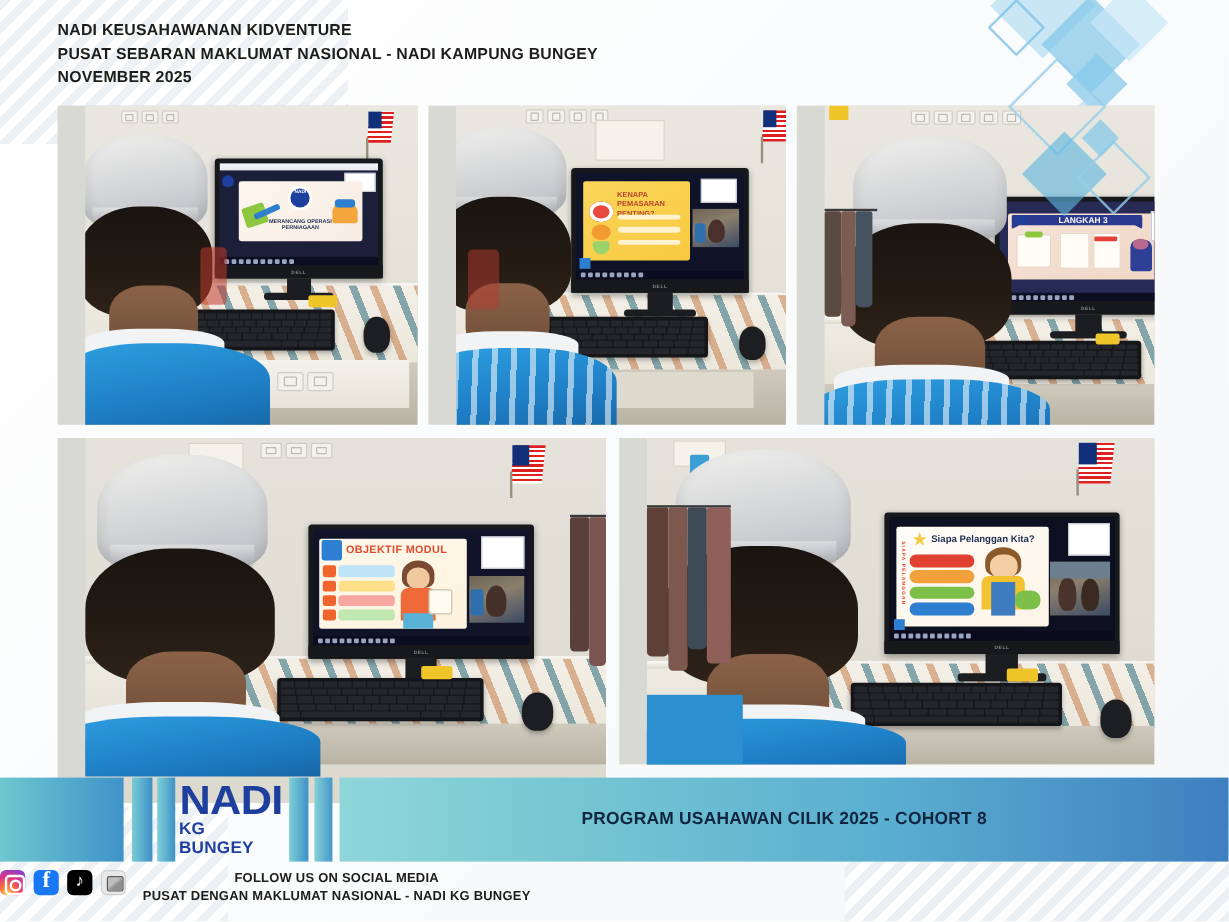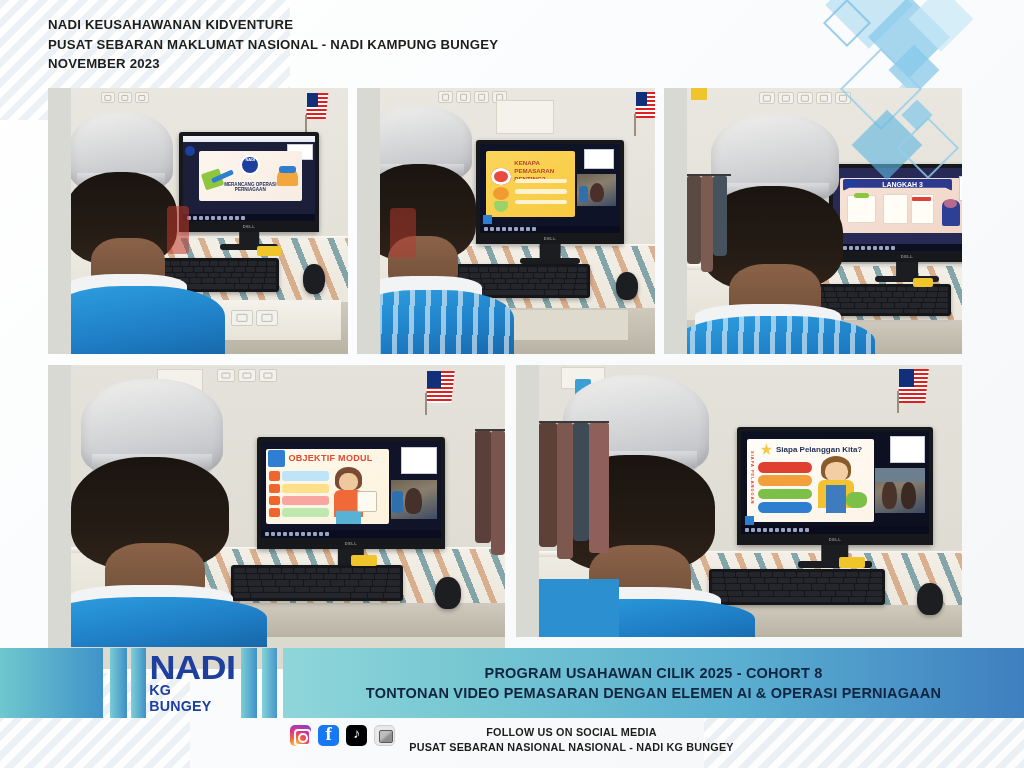--- a/index.html
+++ b/index.html
@@ -174,21 +174,21 @@
     transform: scaleX(1.06); }
   #logo .l2 { font-size:14px; line-height:16px; font-weight:900; color:#1f3f9e;
     letter-spacing:.2px; transform: scaleX(1.02); }
   #bannertext { position:absolute; left:283px; right:0; top:0; height:70px;
     display:flex; flex-direction:column; align-items:center; justify-content:center; gap:4px; }
   #bannertext .t1 { font-size:14.5px; font-weight:800; color:#10253f; letter-spacing:.2px; }
   #bannertext .t2 { font-size:14.5px; font-weight:800; color:#10253f; letter-spacing:.2px; }
 
   
   #social { position:absolute; left:0; right:0; top:722px; height:46px; z-index:7;
-    display:flex; align-items:flex-start; justify-content:center; gap:14px; padding-top:3px; }
+    display:flex; align-items:flex-start; justify-content:flex-start; gap:14px; padding-top:3px; }
   .sicons { display:flex; gap:7px; align-items:center; }
   .sic { width:21px; height:21px; border-radius:5px; position:relative; display:block; }
   .sic.ig { background: radial-gradient(circle at 28% 95%, #fdd05c 0%, #f46f3c 28%, #e2357f 55%, #8f3ec9 85%); }
   .sic.ig:before{content:''; position:absolute; left:4px; top:4px; width:13px; height:13px;
     border:2px solid #fff; border-radius:4px;}
   .sic.ig:after{content:''; position:absolute; left:7.5px; top:7.5px; width:6px; height:6px;
     border:2px solid #fff; border-radius:50%;}
   .sic.fb { background:#1877f2; }
   .sic.fb:after{content:'f'; position:absolute; left:0; right:0; top:-2px; text-align:center;
     color:#fff; font-size:19px; font-weight:800; font-family:"Liberation Serif", serif;}
@@ -219,21 +219,21 @@
   <div class="dia fill-1" style="left:896px; top:52px; width:36px; height:36px;"></div>
   <div class="dia out-2" style="left:852px; top:60px; width:58px; height:58px; z-index:5;"></div>
   <div class="dia fill-2" style="left:894px; top:84px; width:30px; height:30px;"></div>
   <div class="dia fill-3" style="left:862px; top:120px; width:50px; height:50px; z-index:5;"></div>
   <div class="dia out-2" style="left:906px; top:126px; width:44px; height:44px; z-index:5;"></div>
   <div class="dia fill-1" style="left:906px; top:104px; width:22px; height:22px; z-index:5;"></div>
 
   <div id="header">
     <div class="hline">NADI KEUSAHAWANAN KIDVENTURE</div>
     <div class="hline">PUSAT SEBARAN MAKLUMAT NASIONAL - NADI KAMPUNG BUNGEY</div>
-    <div class="hline">NOVEMBER 2023</div>
+    <div class="hline">NOVEMBER 2025</div>
   </div>
 
   <div class="photo" style="left:48px; top:88px; width:300px; height:266px;">
     <div class="inner">
       <div class="wall"></div>
       <div class="sockets" style="left:30px; top:4px;">
         <i style="width:14px;height:11px;"></i>
           <i style="width:14px;height:11px;"></i>
           <i style="width:14px;height:11px;"></i>
       </div>
@@ -940,30 +940,29 @@
     <div class="bar b3"></div>
     <div class="bar b4"></div>
     <div class="bar b5"></div>
     <div class="bar main"></div>
     <div id="logo">
       <div class="l1">NADI</div>
       <div class="l2">KG BUNGEY</div>
     </div>
     <div id="bannertext">
       <div class="t1">PROGRAM USAHAWAN CILIK 2025 - COHORT 8</div>
-      <div class="t2">TONTONAN VIDEO PEMASARAN DENGAN ELEMEN AI &amp; OPERASI PERNIAGAAN</div>
     </div>
   </div>
 
   <div id="social">
     <div class="sicons">
       <span class="sic ig"></span>
       <span class="sic fb"></span>
       <span class="sic tt"></span>
       <span class="sic tp"></span>
     </div>
     <div class="stext">
       <div class="s1">FOLLOW US ON SOCIAL MEDIA</div>
-      <div class="s2">PUSAT SEBARAN NASIONAL NASIONAL - NADI KG BUNGEY</div>
+      <div class="s2">PUSAT DENGAN MAKLUMAT NASIONAL - NADI KG BUNGEY</div>
     </div>
   </div>
 
 </div>
 
 </body></html>

